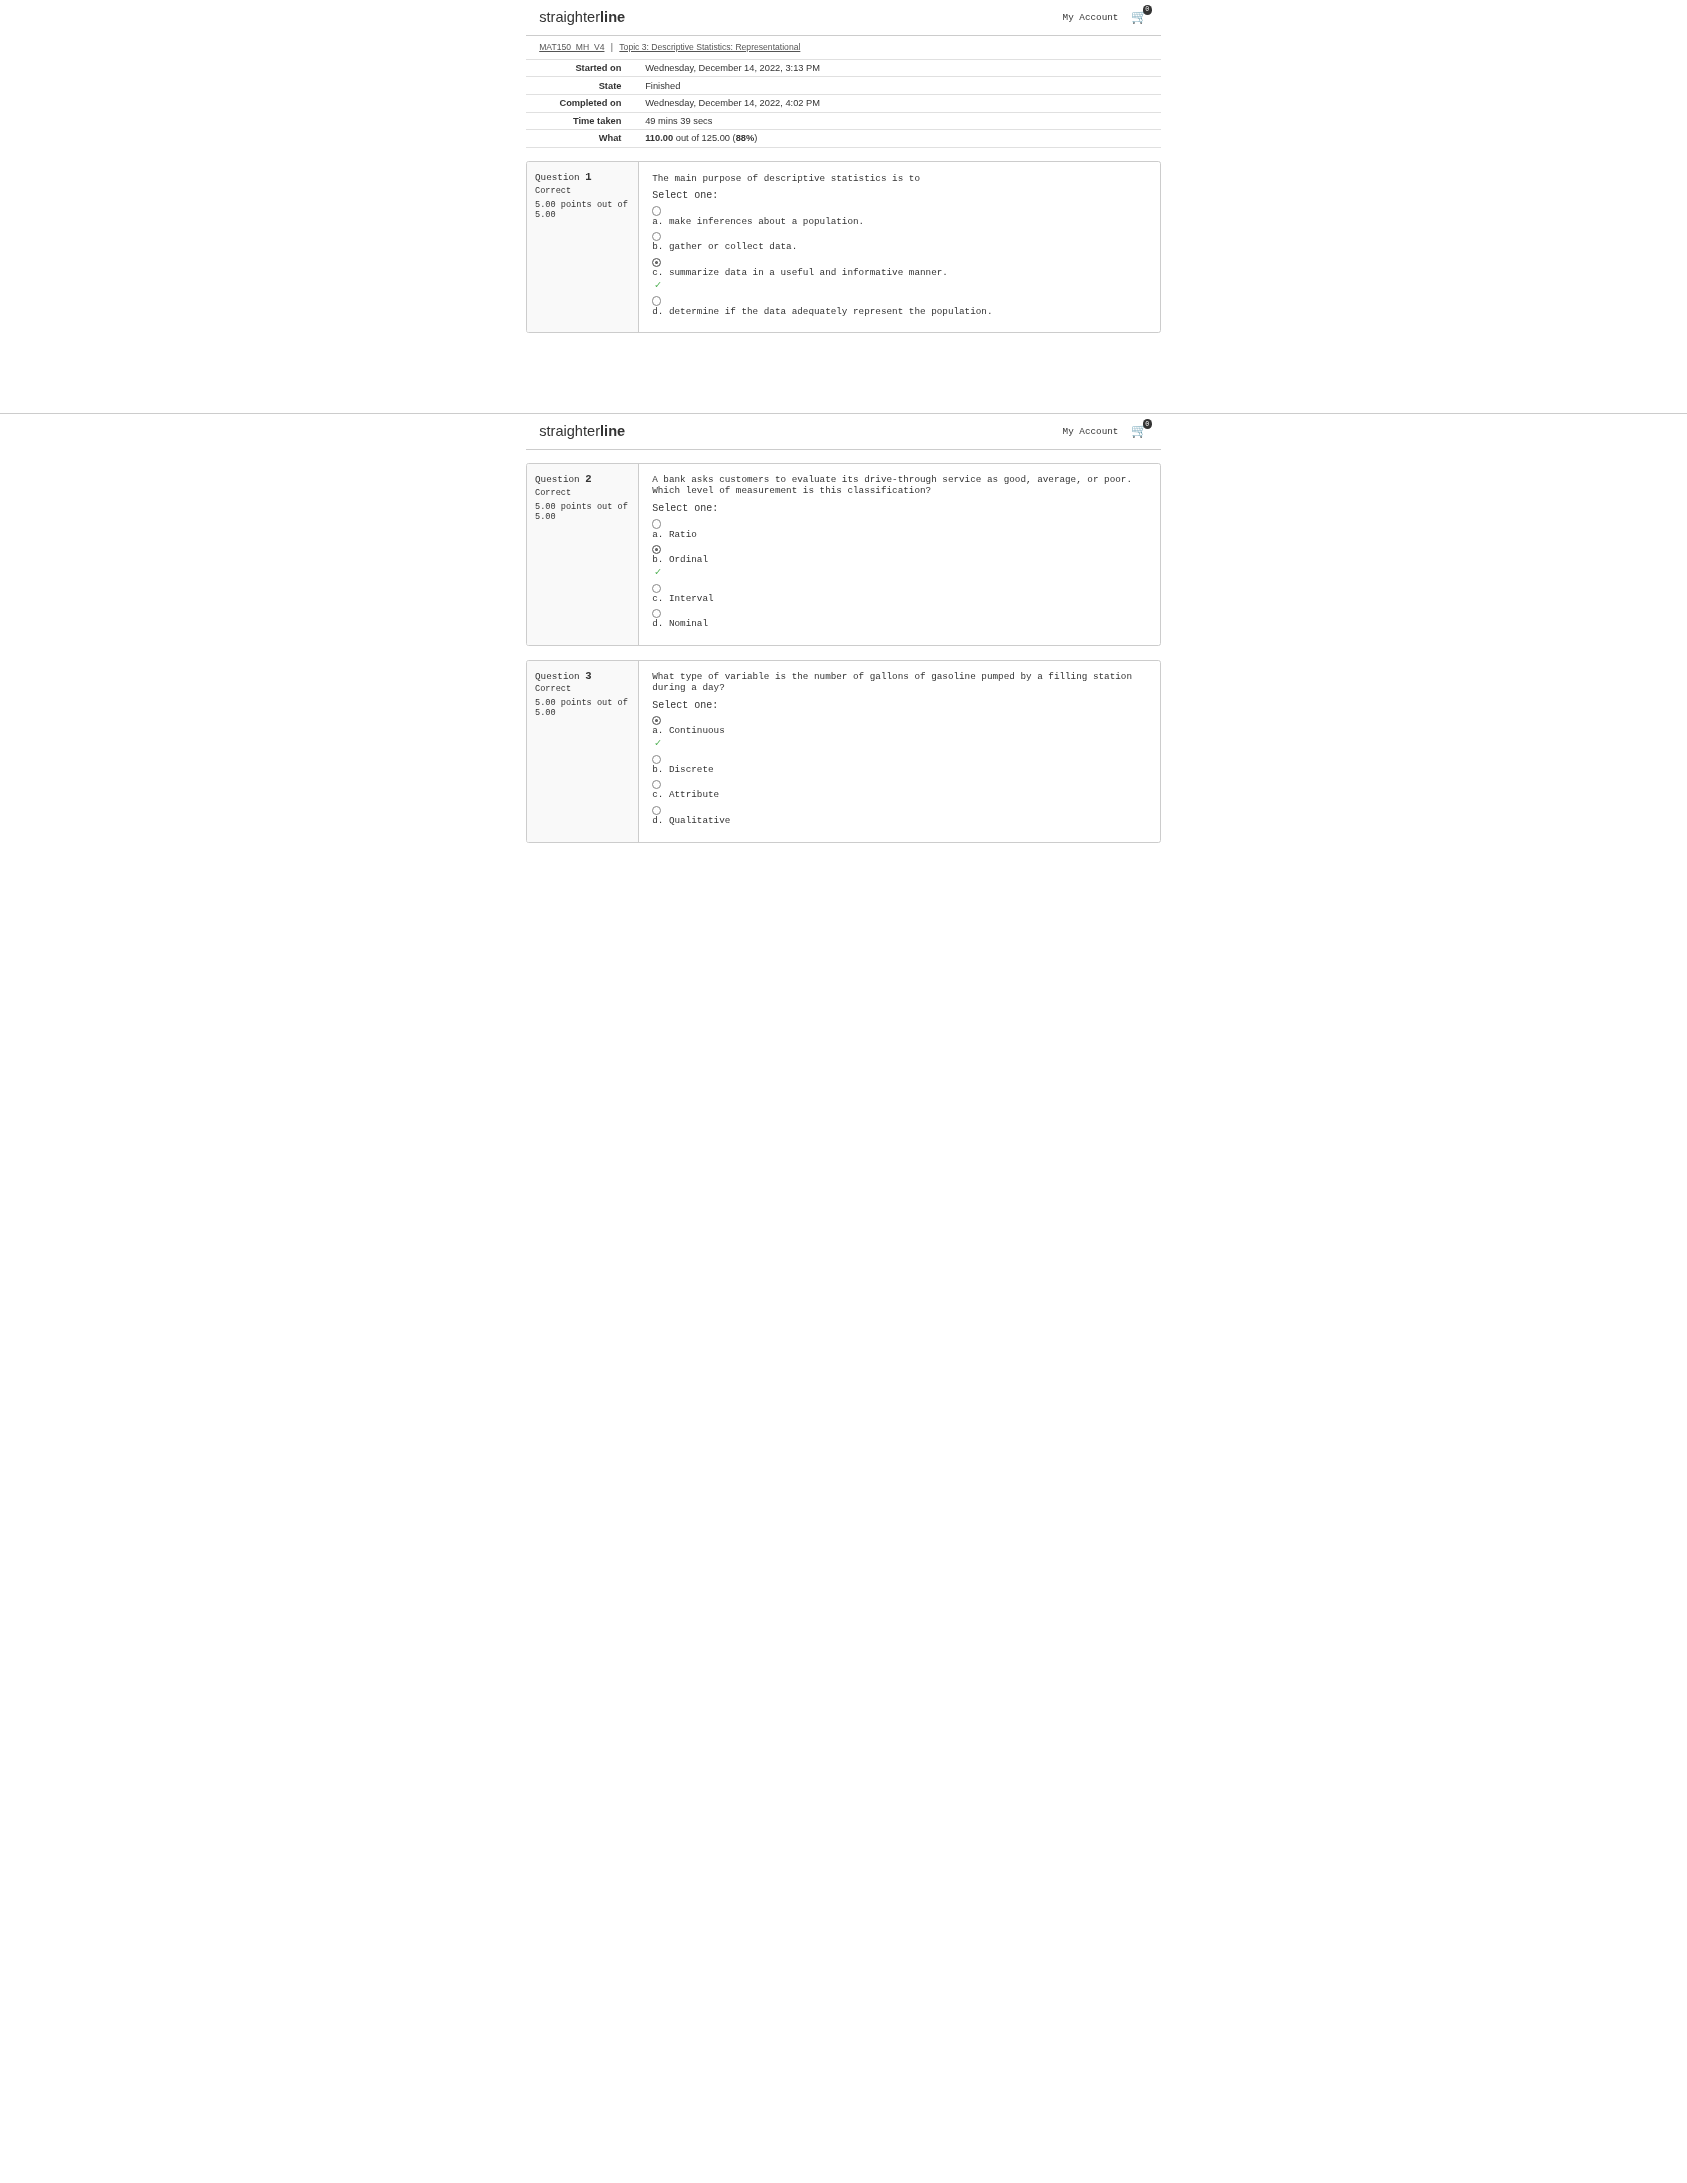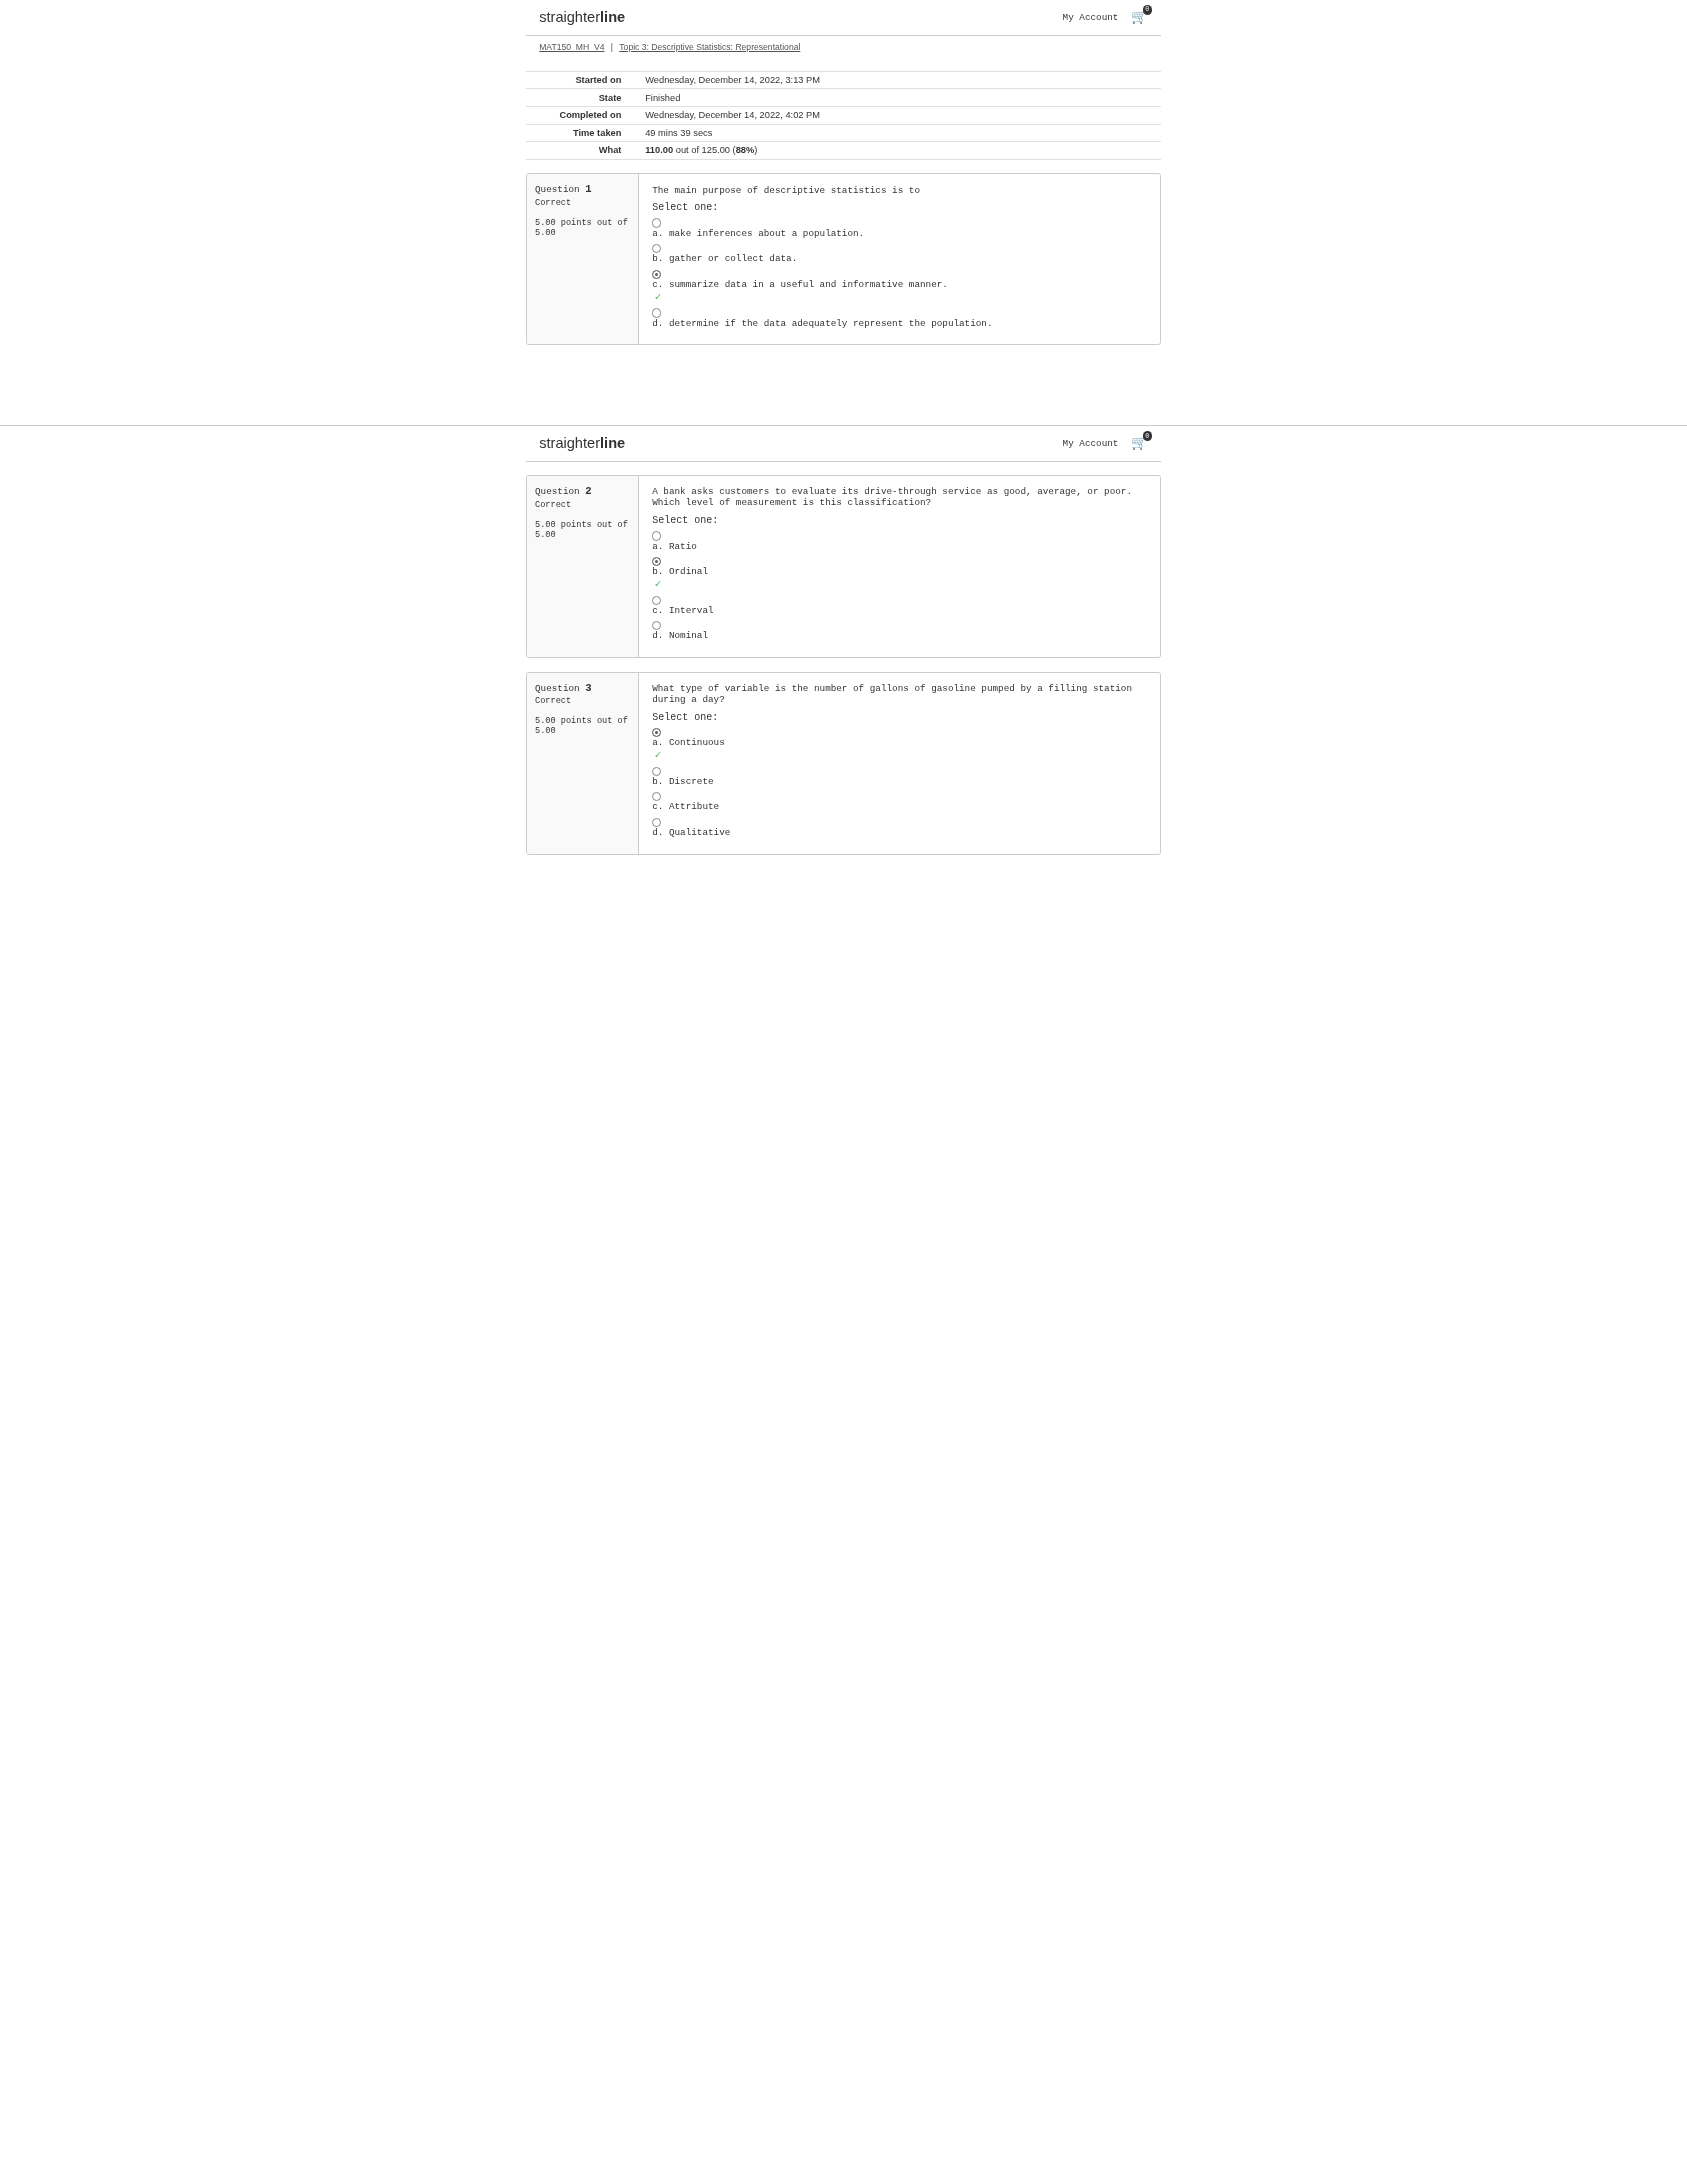--- a/index.html
+++ b/index.html
@@ -68,21 +68,21 @@
     .breadcrumb a {
       color: #555;
       text-decoration: underline;
     }
     .breadcrumb .separator {
       margin: 0 4px;
     }
     
     .info-table {
       max-width: 635px;
-      margin: 12px auto;
+      margin: 0 auto;
       border-collapse: collapse;
       width: 100%;
       margin-bottom: 13.2px;
     }
     .info-table tr td {
       padding: 3.3px 6.6px 3.3px 13.2px;
       font-size: 9.3px;
       border-top: 0.7px solid #e0e0e0;
     }
     .info-table tr:last-child td {
@@ -120,21 +120,21 @@
       font-size: 10.6px;
     }
     .question-correct {
       color: #333;
       font-size: 8.6px;
       margin-bottom: 2.6px;
     }
     .question-points {
       font-size: 8.6px;
       color: #333;
-      margin-top: 10px;
+      margin-top: 4px;
     }
     .question-content {
       padding: 10.6px 13.2px;
       flex: 1;
     }
     .question-text {
       font-size: 9.3px;
       margin-bottom: 6.6px;
     }
     .select-one-label {

